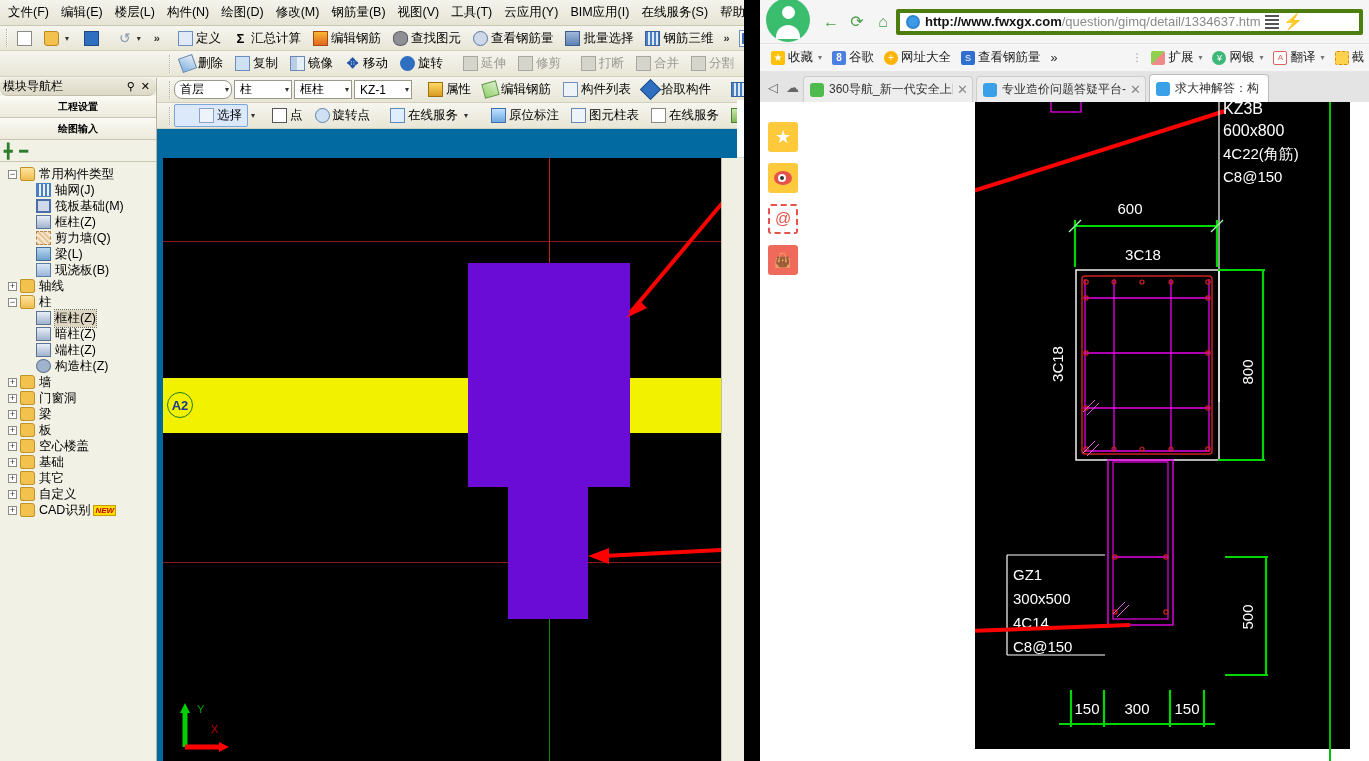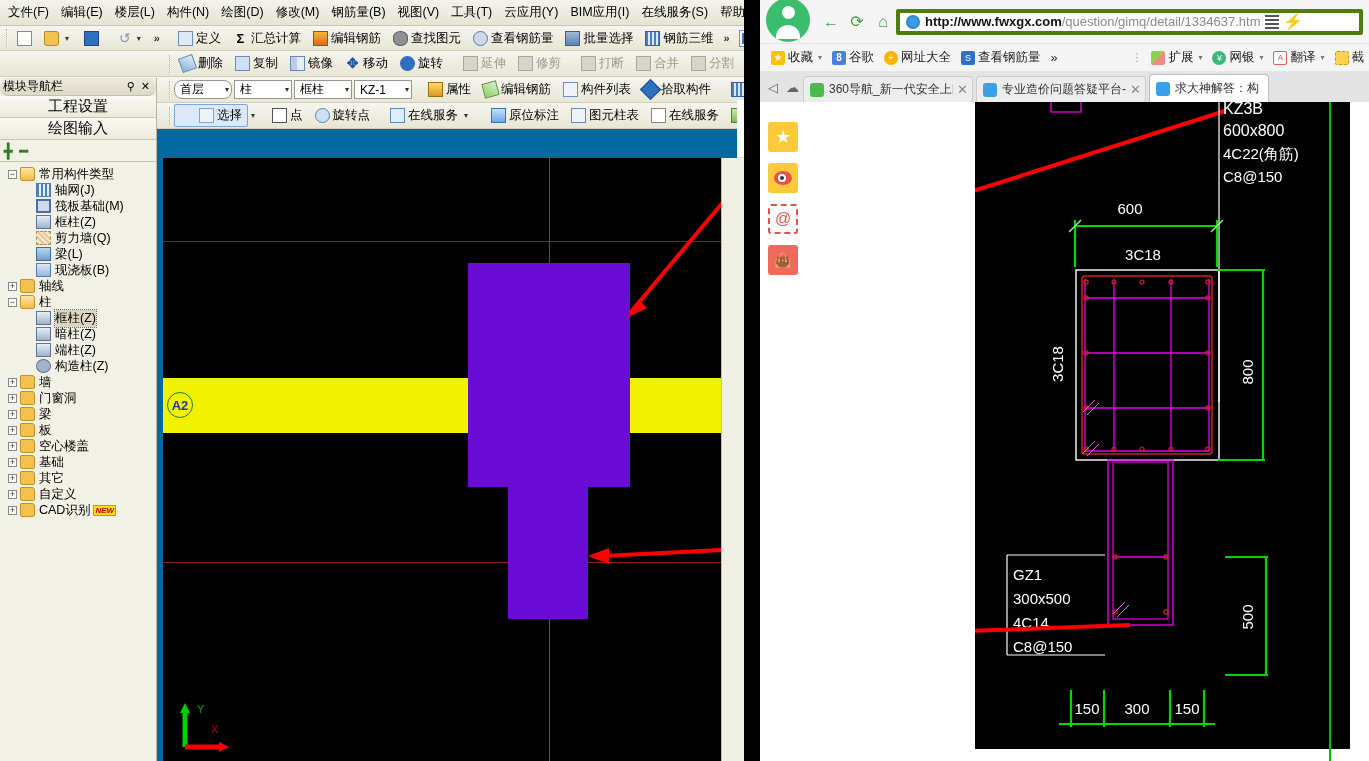--- a/index.html
+++ b/index.html
@@ -95,21 +95,21 @@
     border-bottom:1px solid #c2c0ad;
     display:flex; align-items:center; padding:4px 3px;
     font-size:12px; color:#000; font-weight:normal;border-radius:8px;
   }
   .dock-title .t { flex:1; }
   .dock-title .pin, .dock-title .x { font-size:11px; padding:0 3px; cursor:default; }
   .dock-btn {
     height:22px; background:linear-gradient(#fbfaf4,#eceadc);
     border-bottom:1px solid #c8c6b3;
     display:flex; align-items:center; justify-content:center;
-    font-size:15px; color:#000; cursor:default;
+    font-size:10px; color:#000; cursor:default;font-weight:bold;
   }
   .dock-tools { height:22px; display:flex; align-items:center; padding-left:4px; gap:7px;
                 border-bottom:1px solid #c8c6b3; background:#f2f1e6;}
   .plus-ic { color:#2d7d2d; font-weight:bold; font-size:14px; }
   .minus-ic { color:#2d7d2d; font-weight:bold; font-size:14px; }
 
   #tree { padding:4px 0 0 4px; font-size:12.5px; overflow:hidden; height:calc(100% - 64px);}
   .tnode { display:flex; align-items:center; height:16px; white-space:nowrap; cursor:default;}
   .tnode .exp {
     width:9px; height:9px; border:1px solid #8a8a8a; background:#fff;

